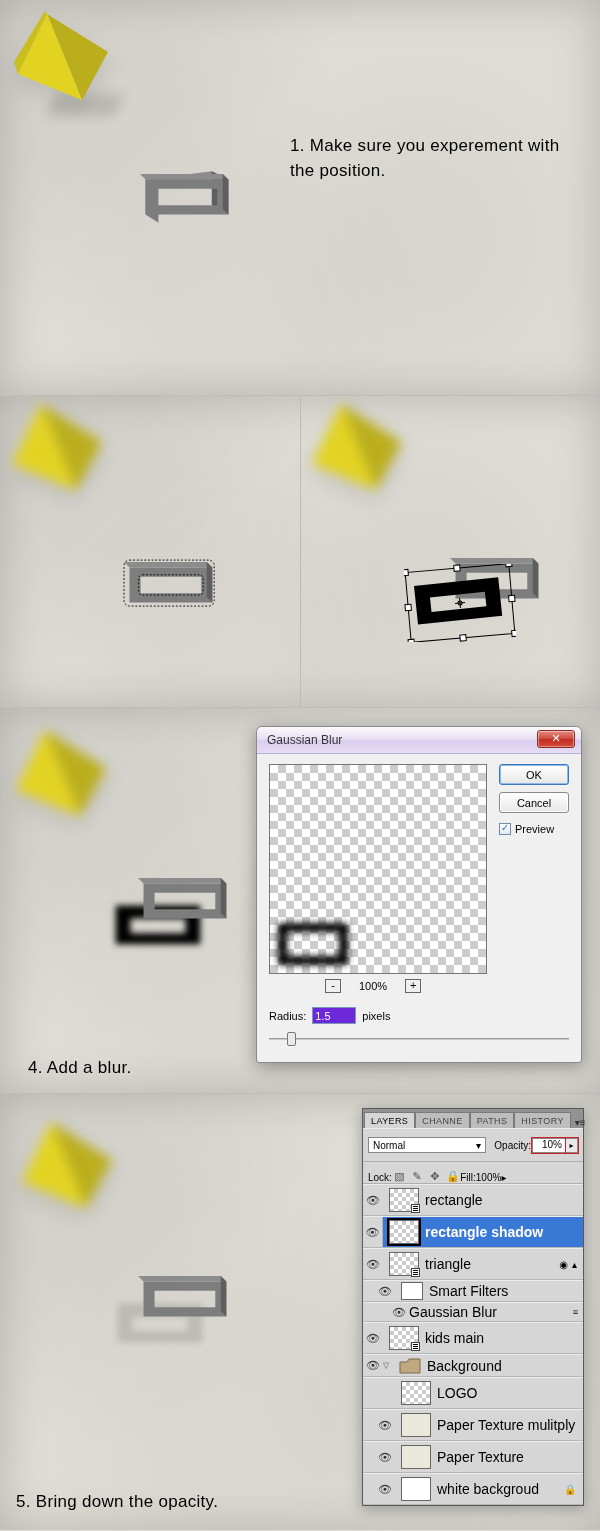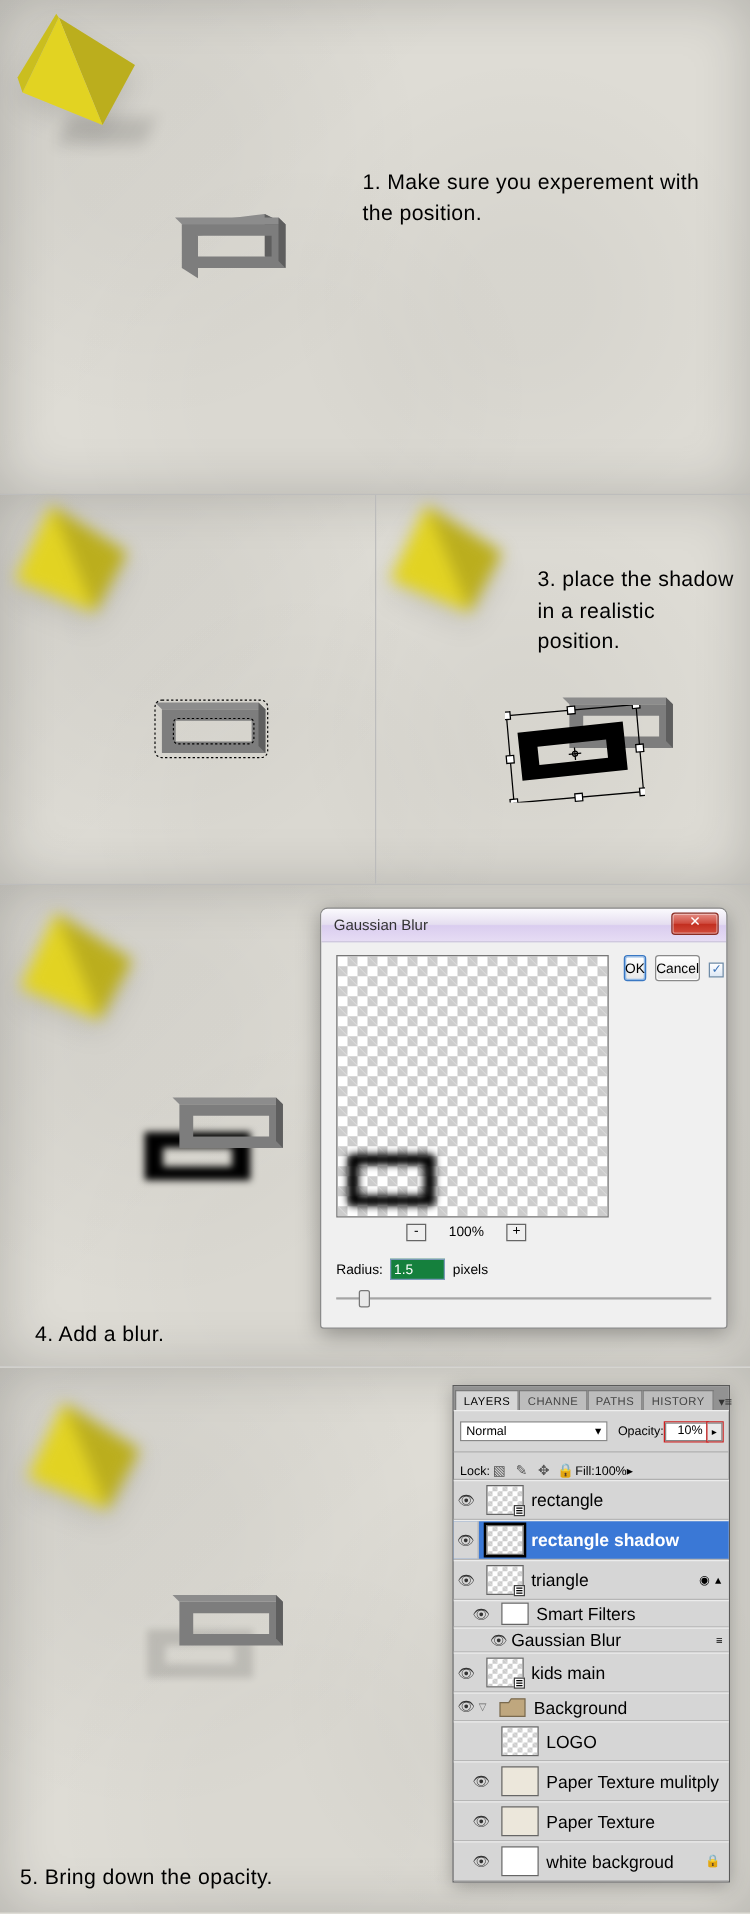--- a/index.html
+++ b/index.html
@@ -131,26 +131,26 @@
     width:70px; height:42px;
     border:9px solid #000;
     border-radius:4px;
     filter: blur(3px);
   }
   .zoomrow { display:flex; align-items:center; gap:18px; padding:5px 0 10px 56px; font-size:11px;}
   .zminus, .zplus { width:16px; height:14px; border:1px solid #666; background:#efefef; font-size:11px; text-align:center; line-height:11px;}
   .radiusrow { display:flex; align-items:center; gap:6px; font-size:11px; padding-top:4px;}
   .radiusrow input {
     width:44px; height:17px; font-size:11px; text-align:left; padding:0 2px;
-    border:1px solid #7a99b8; background:#15803d; color:#fff;
+    border:1px solid #7a99b8; background:#6d28d9; color:#fff;
   }
   .slider { margin-top:6px; height:18px; position:relative;}
   .slider .track { position:absolute; left:0; right:0; top:8px; height:2px; background:#c9c9c9; border-top:1px solid #999;}
   .slider .thumb { position:absolute; left:12px; top:2px; width:9px;height:14px; background:#e9e9e9; border:1px solid #777; border-radius:2px;}
-  .dlg-side { position:absolute; right:12px; top:10px; width:70px; display:flex; gap:7px;}
+  .dlg-side { position:absolute; right:12px; top:10px; width:70px; display:flex; flex-direction:column; gap:7px;}
   .winbtn {
     height:21px; border:1px solid #8a8a8a; border-radius:3px;
     background: linear-gradient(#fff, #e7e7e7);
     font-size:11px;
     display:flex;align-items:center;justify-content:center;
     box-shadow: 0 0 0 1px #fff inset;
   }
   .winbtn.default { border-color:#3a78c3; box-shadow: 0 0 0 1px #8fb8e6 inset; }
   .prevrow { display:flex; align-items:center; gap:4px; font-size:11px; margin-top:3px;}
   .prevrow .cb { width:12px;height:12px;border:1px solid #6f8ca8;background:linear-gradient(#fff,#dde8f5); position:relative;}
@@ -301,21 +301,20 @@
             <rect class="h" x="105" y="36" width="6" height="6"></rect>
           <rect class="h" x="1" y="71" width="6" height="6"></rect>
             <rect class="h" x="53" y="71" width="6" height="6"></rect>
             <rect class="h" x="105" y="71" width="6" height="6"></rect>
           <circle cx="56" cy="39" r="2" fill="none" stroke="#000"></circle>
           <line x1="51" y1="39" x2="61" y2="39" stroke="#000"></line>
             <line x1="56" y1="34" x2="56" y2="44" stroke="#000"></line>
         </g>
       </svg>
 
-      <div class="caption" style="left:130px; top:56px; width:160px;">3. place the shadow in a realistic position.</div>
     </div>
   </div>
 
   <div class="sep-h"></div>
 
   <div id="row3" class="paper">
     <div class="prism blur" style="left:10px; top:14px;">
       <svg viewBox="0 0 100 100">
         <polygon class="face-b" points="35,8 96,46 70,94"></polygon>
         <polygon class="face-a" points="35,8 70,94 6,68"></polygon>

